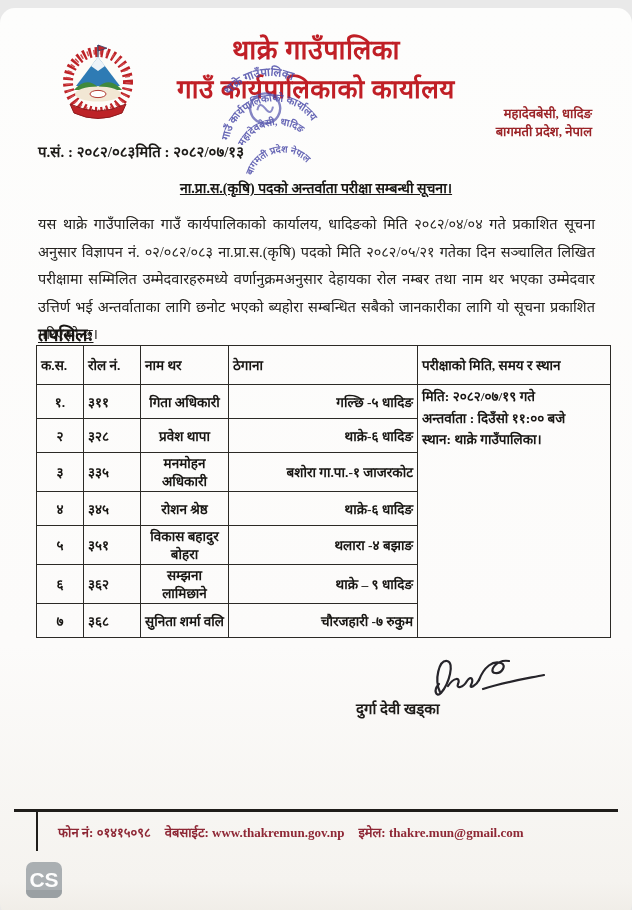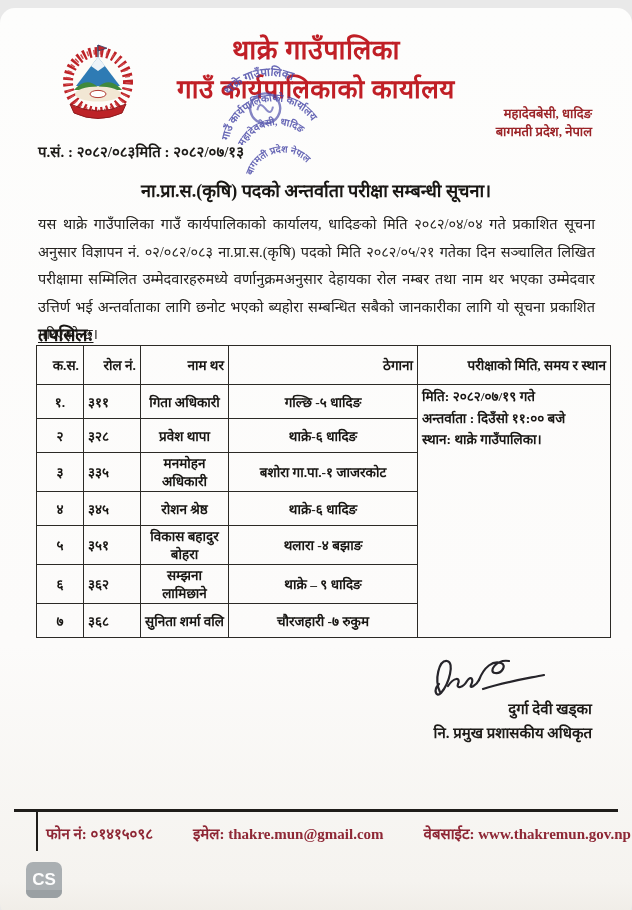--- a/index.html
+++ b/index.html
@@ -19,53 +19,53 @@
     font-size:27px;font-weight:700;color:#c01f26;letter-spacing:.5px;}
   .title2{top:62px;left:0;width:100%;text-align:center;
     font-size:26px;font-weight:700;color:#c01f26;letter-spacing:.5px;}
   .logo{top:34px;left:46px;width:104px;height:90px;}
   .stamp{top:56px;left:203px;width:132px;height:122px;transform:rotate(-13deg);opacity:.88;}
   .addr{top:97px;right:40px;text-align:right;font-size:13px;font-weight:700;
     color:#9b2428;line-height:18px;}
   .refrow{top:133px;left:38px;right:40px;display:flex;
     font-size:15px;font-weight:700;color:#1d1b18;}
   
-  .notice-title{top:170px;left:0;width:100%;text-align:center;font-size:18px;
-    font-weight:700;color:#181613;}
+  .notice-title{top:170px;left:0;width:100%;text-align:center;font-size:14px;
+    font-weight:700;text-decoration:underline;color:#181613;}
   .body-par{top:203px;left:38px;width:557px;font-size:14.5px;font-weight:400;
     line-height:27.5px;text-align:justify;color:#24221f;}
   .tapasil{top:314px;left:38px;font-size:18px;font-weight:700;
     text-decoration:underline;color:#181613;}
   
   .tbl{top:337px;left:36px;border-collapse:collapse;table-layout:fixed;width:574px;
     font-size:13.5px;font-weight:700;color:#181613;}
   .tbl th,.tbl td{border:1.6px solid #2c2a26;padding:1px 4px;background:transparent;}
-  .tbl th{height:36px;text-align:right;line-height:17px;font-size:13.5px;}
+  .tbl th{height:36px;text-align:left;line-height:17px;font-size:13.5px;}
   .tbl td{height:31px;}
   .c-sn{width:47px;} .c-roll{width:57px;} .c-name{width:88px;}
   .c-addr{width:189px;} .c-exam{width:193px;}
   .td-sn{text-align:center;} .td-roll{text-align:left;padding-left:10px;}
-  .td-name{text-align:center;} .td-addr{text-align:center;padding-left:7px;}
+  .td-name{text-align:center;} .td-addr{text-align:right;padding-left:7px;}
   .exam-cell{vertical-align:top;padding:3px 6px;line-height:21.5px;font-size:13.5px;}
   
-  .sig-block{top:642px;left:356px;width:236px;text-align:right;}
+  .sig-block{top:642px;left:356px;width:236px;text-align:left;}
   .sig-scrawl{display:block;margin:0 auto -4px 70px;}
   .sig-name{font-size:15px;font-weight:700;color:#1c1a17;}
   .sig-title{font-size:15px;font-weight:700;color:#1c1a17;margin-top:4px;}
   
   .foot-rule{top:801px;left:14px;width:604px;border-top:3px solid #1f1d1a;}
   .foot-tick{top:803px;left:36px;height:40px;border-left:2.5px solid #1f1d1a;}
-  .foot-row{top:815px;left:46px;display:flex;gap:40px;font-size:15px;font-weight:700;
+  .foot-row{top:815px;left:58px;display:flex;gap:14px;font-size:13px;font-weight:700;
     color:#8e2735;white-space:nowrap;}
   .foot-row .lat{font-family:"Liberation Serif",serif;}
   
   .wm{top:854px;left:26px;display:flex;align-items:center;gap:14px;}
   .wm-badge{position:relative;width:36px;height:36px;border-radius:7px;background:#aaafb2;
     display:flex;align-items:center;justify-content:center;
-    font-family:"Liberation Sans",sans-serif;font-weight:700;font-size:17px;color:#fdfdfd;}
+    font-family:"Liberation Sans",sans-serif;font-weight:700;font-size:21px;color:#fdfdfd;}
   .wm-badge::after{content:"";position:absolute;left:0;right:0;bottom:0;height:8px;
     background:#9aa0a3;border-radius:0 0 7px 7px;}
   .wm-text{font-family:"Liberation Sans",sans-serif;font-size:27px;color:#b7bbbd;
     letter-spacing:.5px;}
 </style>
 </head>
 <body>
 
 <div class="page">
 
@@ -194,34 +194,33 @@
   <div class="abs sig-block">
     <svg class="sig-scrawl" width="122" height="52" viewBox="0 0 122 52">
       <g fill="none" stroke="#26242a" stroke-width="2.2" stroke-linecap="round">
         <path d="M14,42 C8,30 13,10 21,11 C29,12 23,34 15,43 C10,48 7,40 13,34"></path>
         <path d="M22,36 C28,27 35,27 32,34 C30,39 37,38 41,31 C45,25 48,29 45,35 C43,39 50,36 53,30"></path>
         <path d="M53,30 C58,17 67,10 75,13 C81,15 76,24 69,23 C62,22 70,9 83,11"></path>
         <path d="M57,39 C78,32 98,29 118,25"></path>
       </g>
     </svg>
     <div class="sig-name">दुर्गा देवी खड्का</div>
-    <div class="sig-title">नि. प्रमुख प्रशासकीय अधिकृत</div>
   </div>
 
   <div class="abs foot-rule"></div>
   <div class="abs foot-tick"></div>
   <div class="abs foot-row">
     <span>फोन नं: ०१४१५०९८</span>
     <span>
+      <span>वेबसाईट:</span>
+      <span class="lat">www.thakremun.gov.np</span>
+    </span>
+    <span>
       <span>इमेल:</span>
       <span class="lat">thakre.mun@gmail.com</span>
     </span>
-    <span>
-      <span>वेबसाईट:</span>
-      <span class="lat">www.thakremun.gov.np</span>
-    </span>
   </div>
 
   <div class="abs wm">
     <div class="wm-badge">CS</div>
   </div>
 
 </div>
 
 </body></html>

